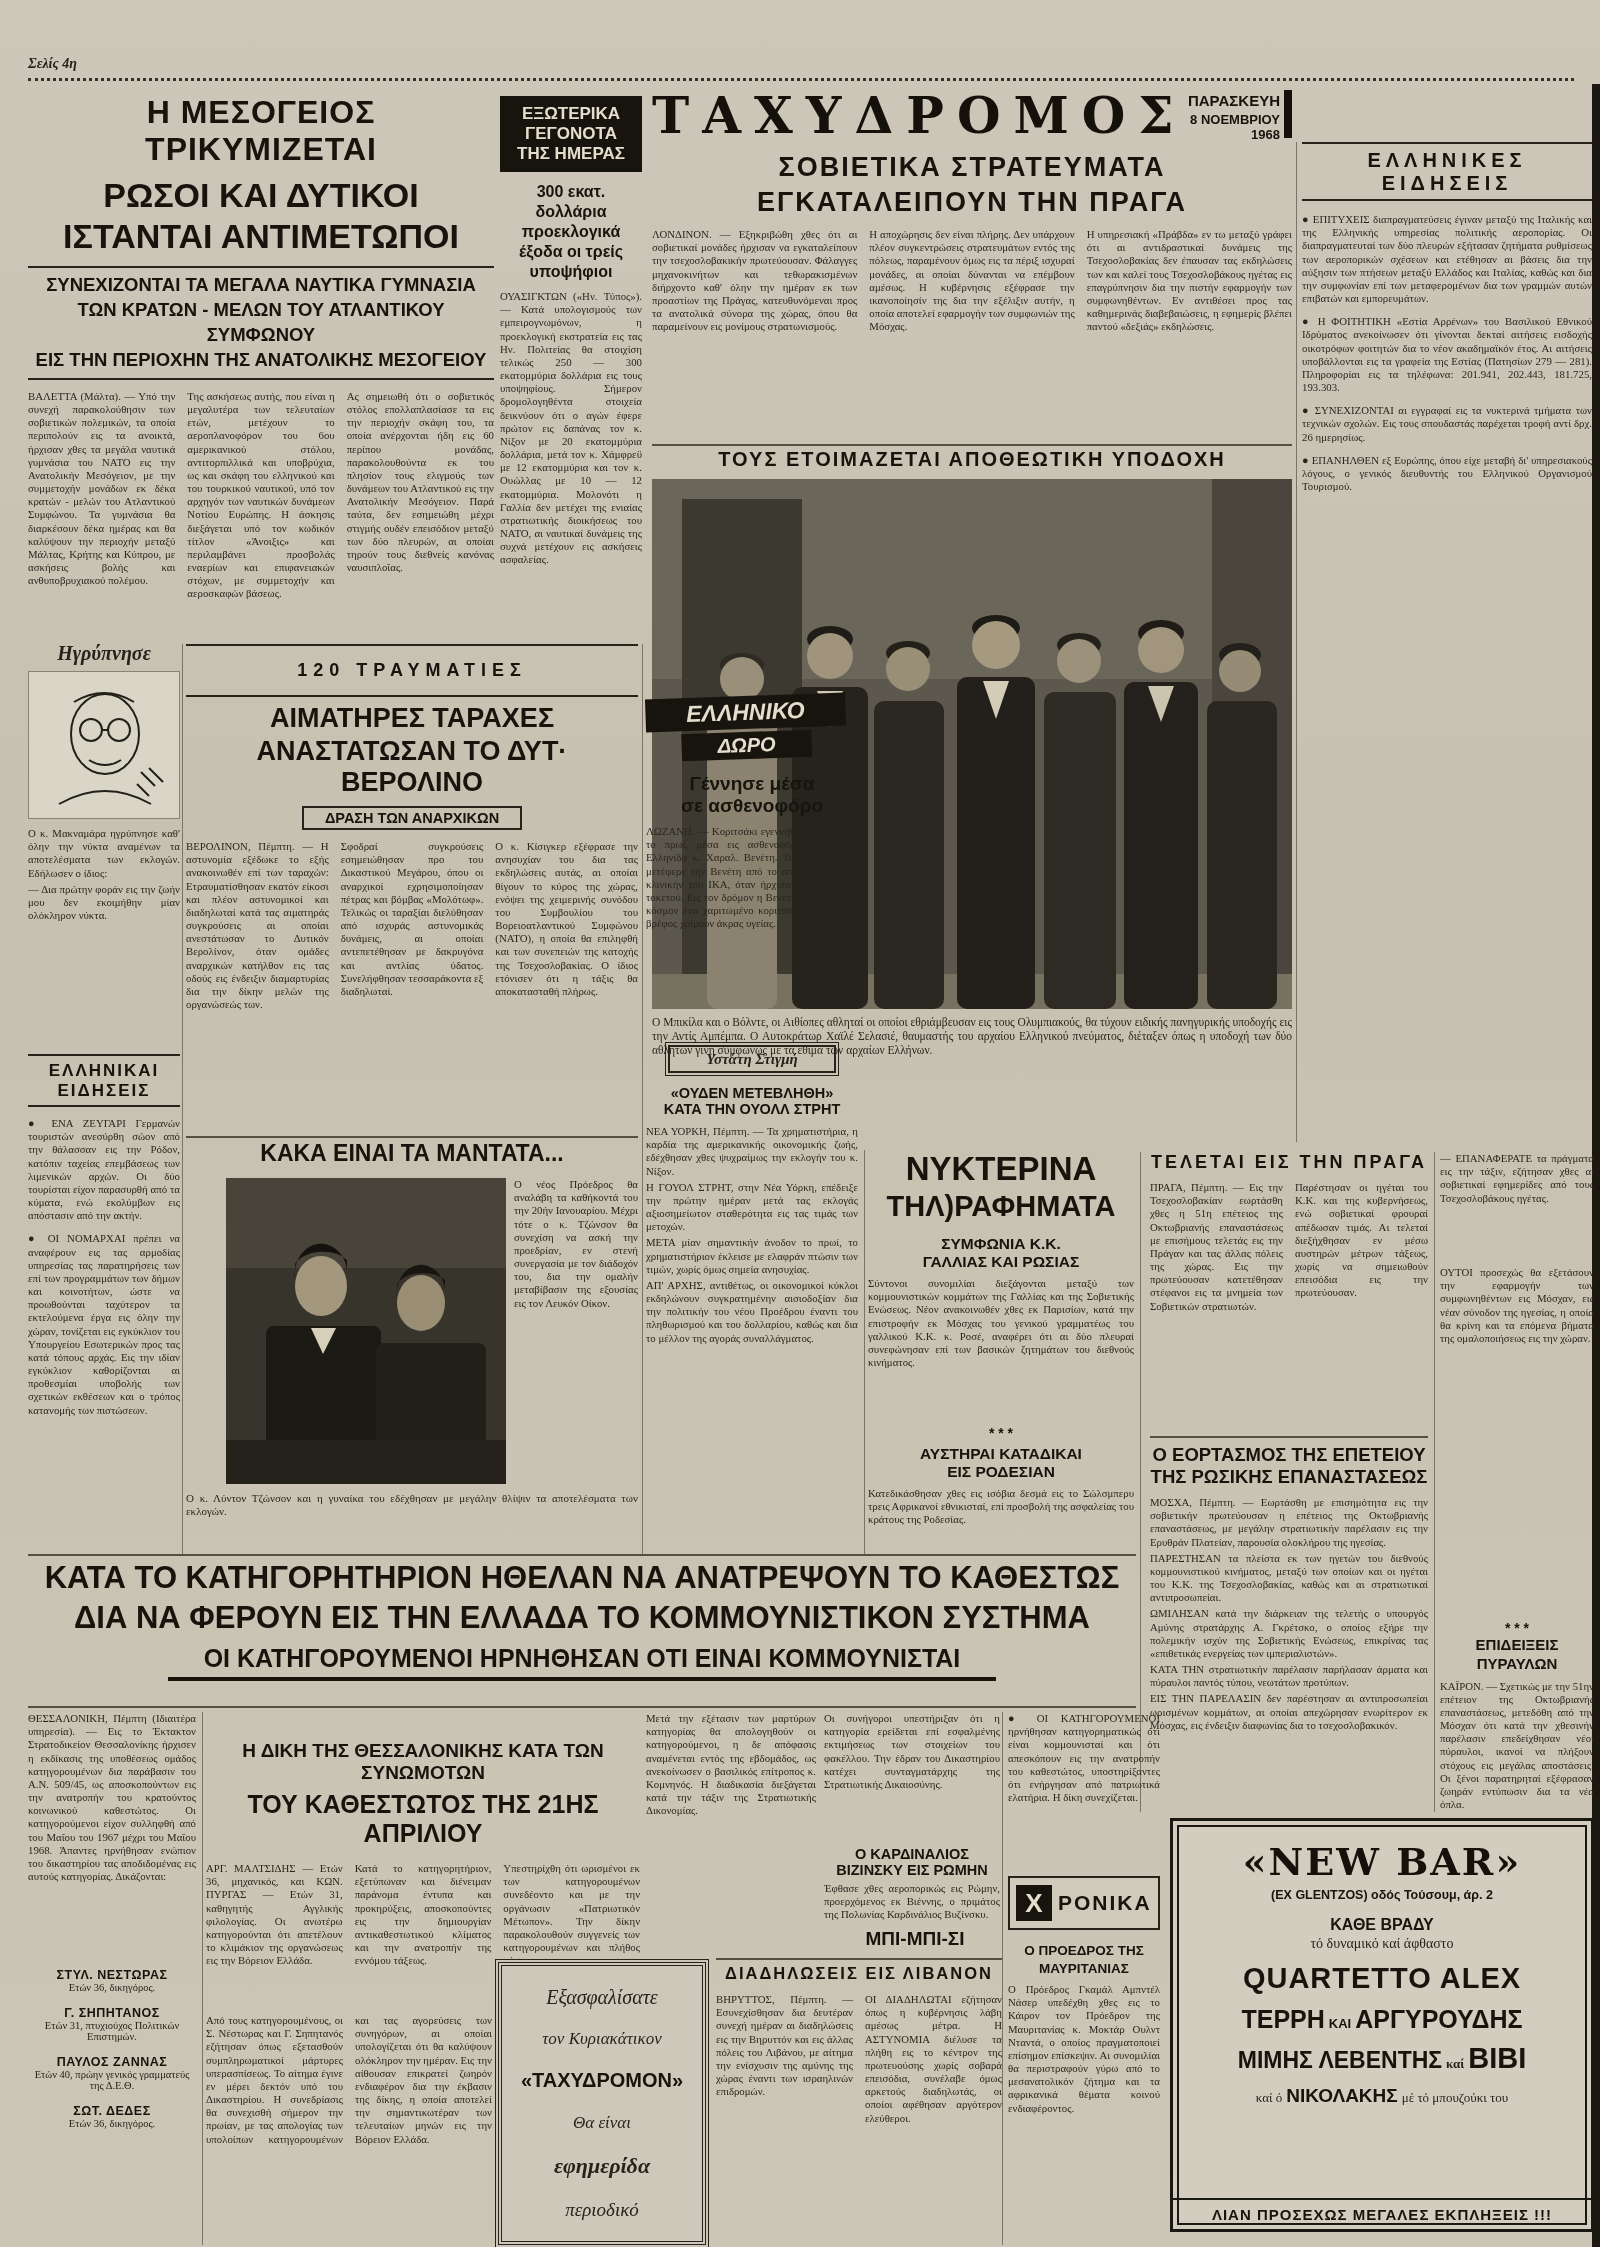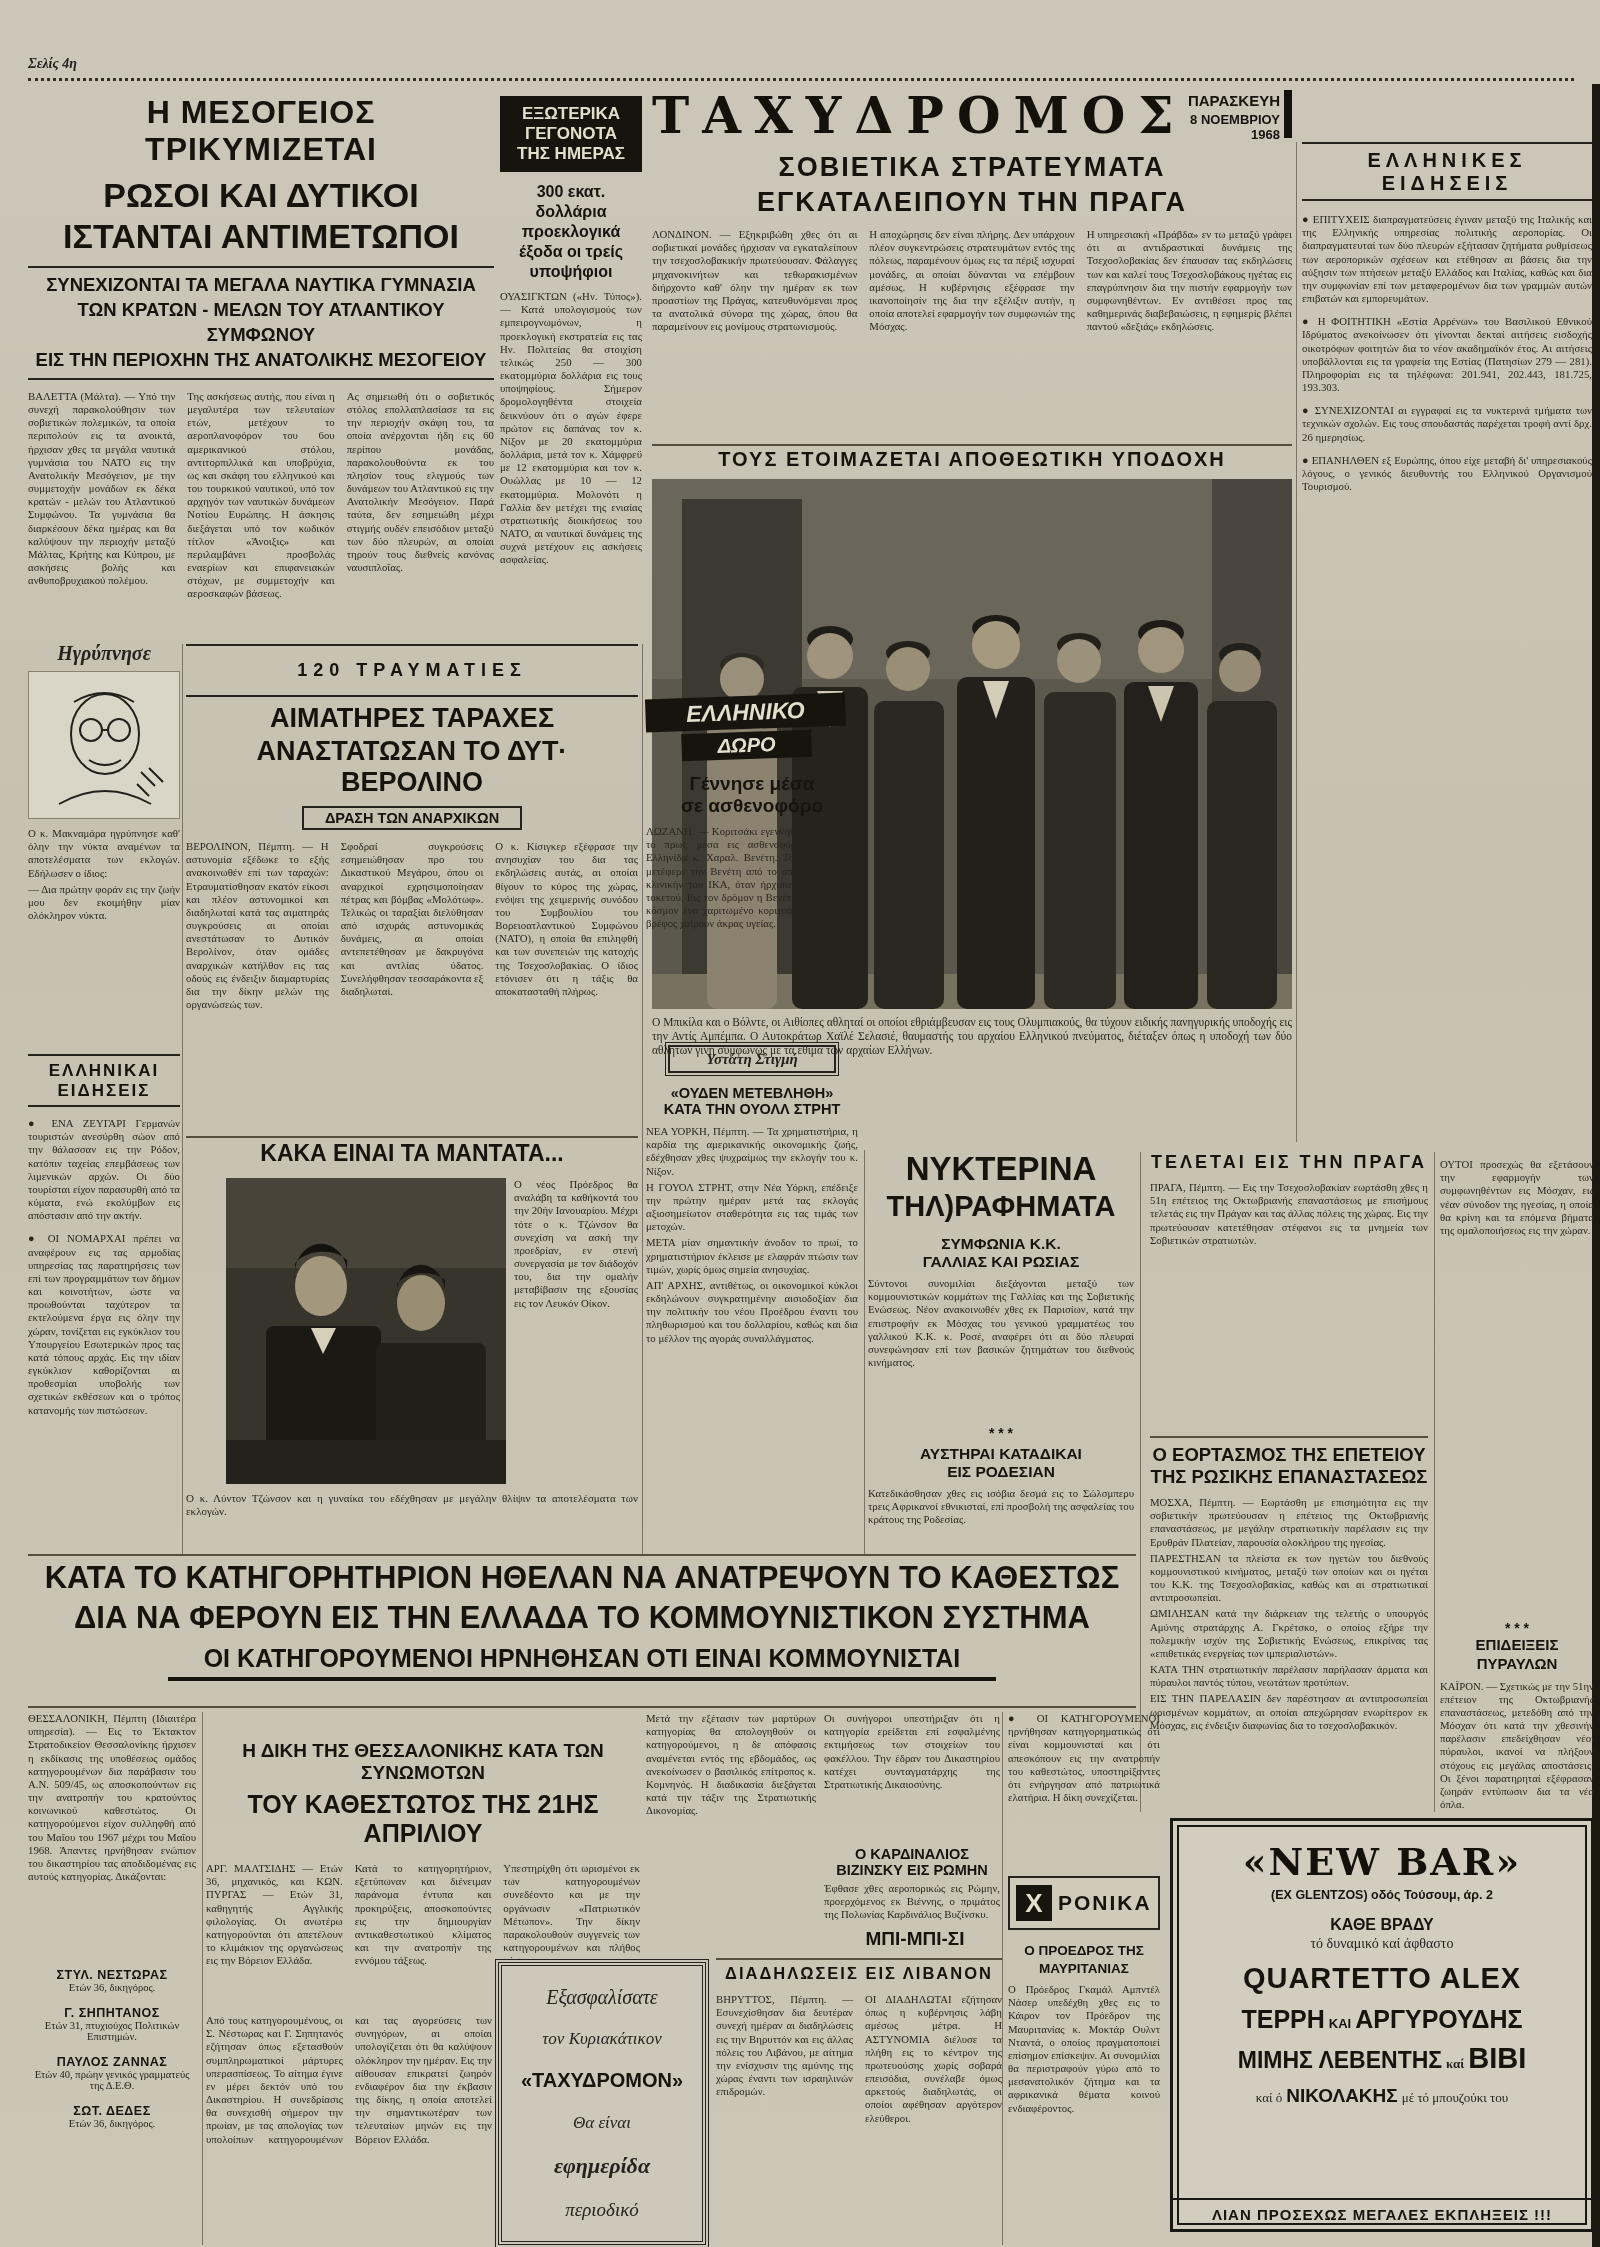--- a/index.html
+++ b/index.html
@@ -238,23 +238,25 @@
   <div class="hs c" style="font-size:15.5px;">ΕΙΣ ΡΟΔΕΣΙΑΝ</div>
   <div class="bt clip" style="margin-top:6px;height:56px;">Κατεδικάσθησαν χθες εις ισόβια δεσμά εις το Σώλσμπερυ τρεις Αφρικανοί εθνικισταί, επί προσβολή της ασφαλείας του κράτους της Ροδεσίας.</div>
 </section>
 
 <div class="rule-v" style="left:1140px;top:1152px;height:660px;"></div>
 <div class="rule-v" style="left:1434px;top:1152px;height:660px;"></div>
 <section class="abs" style="left:1150px;top:1152px;width:278px;height:282px;">
   <div class="hs c" style="font-size:18px;letter-spacing:3px;">ΤΕΛΕΤΑΙ ΕΙΣ ΤΗΝ ΠΡΑΓΑ</div>
   <div class="flexcols clip" style="margin-top:8px;height:248px;">
     <div class="bt">ΠΡΑΓΑ, Πέμπτη. — Εις την Τσεχοσλοβακίαν εωρτάσθη χθες η 51η επέτειος της Οκτωβριανής επαναστάσεως με επισήμους τελετάς εις την Πράγαν και τας άλλας πόλεις της χώρας. Εις την πρωτεύουσαν κατετέθησαν στέφανοι εις τα μνημεία των Σοβιετικών στρατιωτών.</div>
+    <div class="bt">Παρέστησαν οι ηγέται του Κ.Κ. και της κυβερνήσεως, ενώ σοβιετικαί φρουραί απέδωσαν τιμάς. Αι τελεταί διεξήχθησαν εν μέσω αυστηρών μέτρων τάξεως, χωρίς να σημειωθούν επεισόδια εις την πρωτεύουσαν.</div>
   </div>
 </section>
 <section class="abs" style="left:1440px;top:1152px;width:154px;height:460px;">
+  <div class="bt clip" style="height:108px;">— ΕΠΑΝΑΦΕΡΑΤΕ τα πράγματα εις την τάξιν, εζήτησαν χθες αι σοβιετικαί εφημερίδες από τους Τσεχοσλοβάκους ηγέτας.</div>
   <div class="bt clip" style="height:160px;margin-top:6px;">ΟΥΤΟΙ προσεχώς θα εξετάσουν την εφαρμογήν των συμφωνηθέντων εις Μόσχαν, εις νέαν σύνοδον της ηγεσίας, η οποία θα κρίνη και τα επόμενα βήματα της ομαλοποιήσεως εις την χώραν.</div>
 </section>
 
 <div class="rule-h" style="left:1150px;top:1436px;width:278px;"></div>
 <section class="abs" style="left:1150px;top:1444px;width:278px;height:370px;">
   <div class="hs c" style="font-size:18.5px;">Ο ΕΟΡΤΑΣΜΟΣ ΤΗΣ ΕΠΕΤΕΙΟΥ</div>
   <div class="hs c" style="font-size:18.5px;">ΤΗΣ ΡΩΣΙΚΗΣ ΕΠΑΝΑΣΤΑΣΕΩΣ</div>
   <div class="bt clip" style="margin-top:8px;height:312px;">
     <p class="np">ΜΟΣΧΑ, Πέμπτη. — Εωρτάσθη με επισημότητα εις την σοβιετικήν πρωτεύουσαν η επέτειος της Οκτωβριανής επαναστάσεως, με μεγάλην στρατιωτικήν παρέλασιν εις την Ερυθράν Πλατείαν, παρουσία ολοκλήρου της ηγεσίας.</p>
     <p class="np">ΠΑΡΕΣΤΗΣΑΝ τα πλείστα εκ των ηγετών του διεθνούς κομμουνιστικού κινήματος, μεταξύ των οποίων και οι ηγέται του Κ.Κ. της Τσεχοσλοβακίας, καθώς και αι στρατιωτικαί αντιπροσωπείαι.</p>

